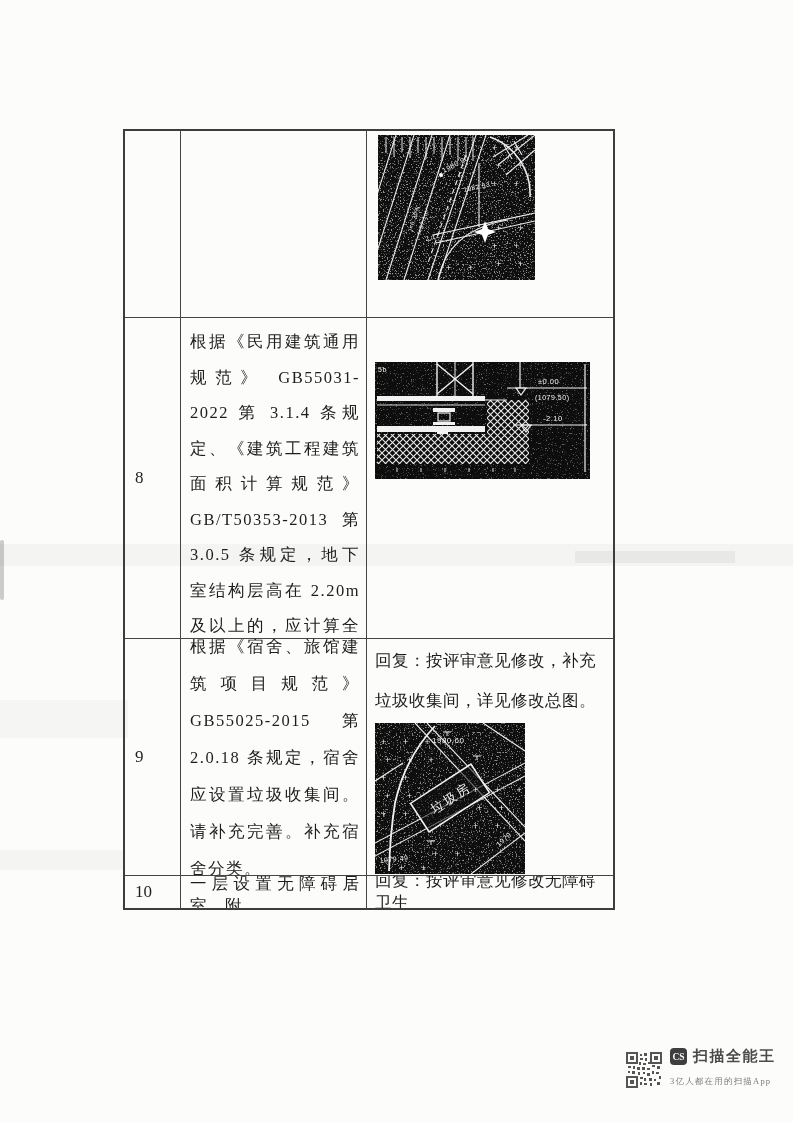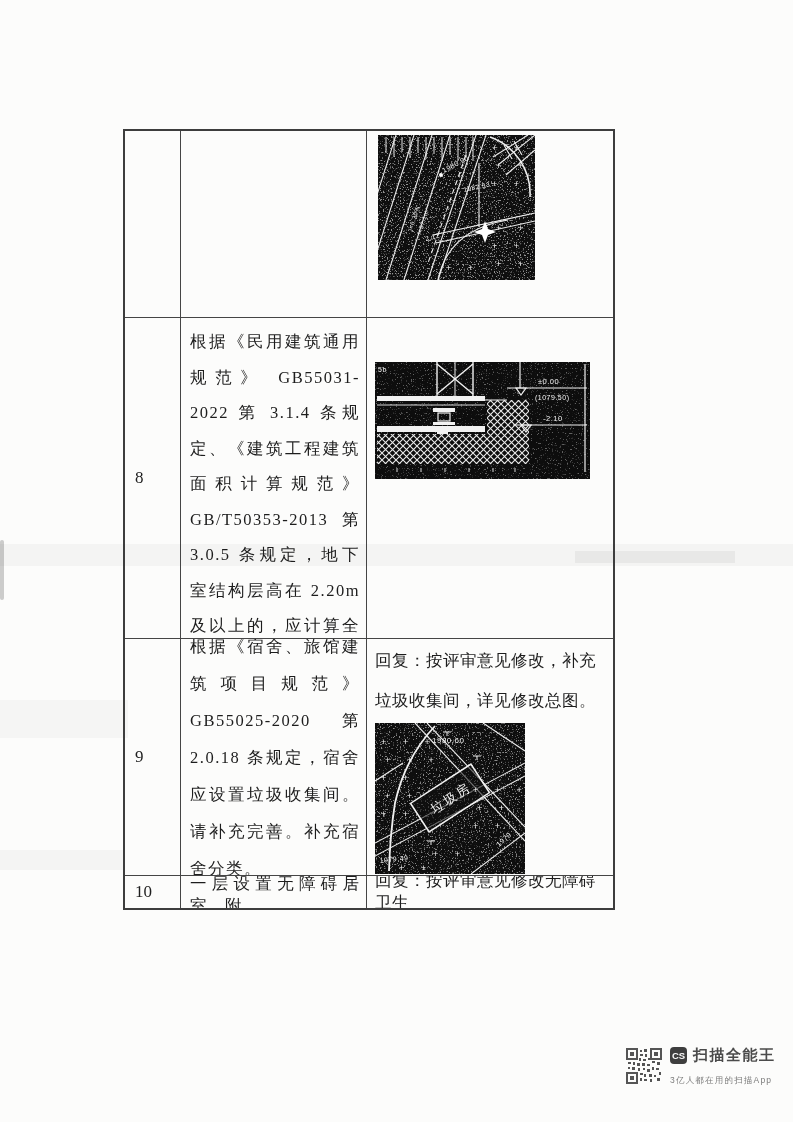--- a/index.html
+++ b/index.html
@@ -41,22 +41,22 @@
   .c-issue.single { display:flex; align-items:center; line-height:22px; letter-spacing:1px; }
   .c-reply { font-size:16.5px; line-height:40px; letter-spacing:.5px;
     padding:2px 8px 0 8px; color:#1d1d1d; }
   .c-reply.pad-top { padding-top:42px; }
   .c-reply.single { display:flex; align-items:center; line-height:22px; padding-top:0; letter-spacing:.5px; }
   .fig { display:block; }
   .fig-wrap { line-height:0; }
 
   
   .watermark { position:absolute; left:626px; top:1046px; width:150px; height:42px;
-    display:flex; align-items:flex-start;
-    font-family:Liberation Sans, sans-serif; }
+    display:flex; align-items:flex-end;
+    font-family:Liberation Serif, serif; }
   .qr { width:36px; height:36px; margin-top:2px; }
   .wm-right { margin-left:8px; }
   .wm-top { display:flex; align-items:center; }
   .cs-badge { width:17px; height:17px; background:#3e3e3e; border-radius:4px;
     color:#fafafa; font-size:9.5px; font-weight:bold; display:flex;
     align-items:center; justify-content:center; letter-spacing:0; }
   .wm-brand { margin-left:6px; font-size:15px; font-weight:bold; color:#4b4b4b; letter-spacing:1.5px; }
   .wm-tagline { margin-top:10px; font-size:8.5px; color:#7b7b7b; letter-spacing:1.2px; }
 
   svg text { font-family:"Liberation Sans","DejaVu Sans",sans-serif; fill:#f4f4f4; }
@@ -204,21 +204,21 @@
         <g font-size="7.5">
           <text x="163" y="22">±0.00</text>
           <text x="160" y="38" font-size="7">(1079.50)</text>
           <text x="168" y="59">-2.10</text>
         </g>
       </svg>
     </div>
 
     <div class="cell c-num">9</div>
     <div class="cell c-issue center">
-      <div class="txt">根据《宿舍、旅馆建筑项目规范》GB55025-2020 第 2.0.18 条规定，宿舍应设置垃圾收集间。请补充完善。补充宿舍分类。</div>
+      <div class="txt">根据《宿舍、旅馆建筑项目规范》GB55025-2015 第 2.0.18 条规定，宿舍应设置垃圾收集间。请补充完善。补充宿舍分类。</div>
     </div>
     <div class="cell last-col c-reply">
       <div>回复：按评审意见修改，补充垃圾收集间，详见修改总图。</div>
 
       <svg class="fig" width="150" height="151" viewBox="0 0 150 151" style="margin-top:2px;">
         <defs>
           <filter id="sp3" x="0" y="0" width="100%" height="100%">
             <feTurbulence type="fractalNoise" baseFrequency="0.75" numOctaves="2" seed="4"></feTurbulence>
             <feColorMatrix type="matrix" values="0 0 0 0 1  0 0 0 0 1  0 0 0 0 1  8 0 0 0 -4.7"></feColorMatrix>
           </filter>

